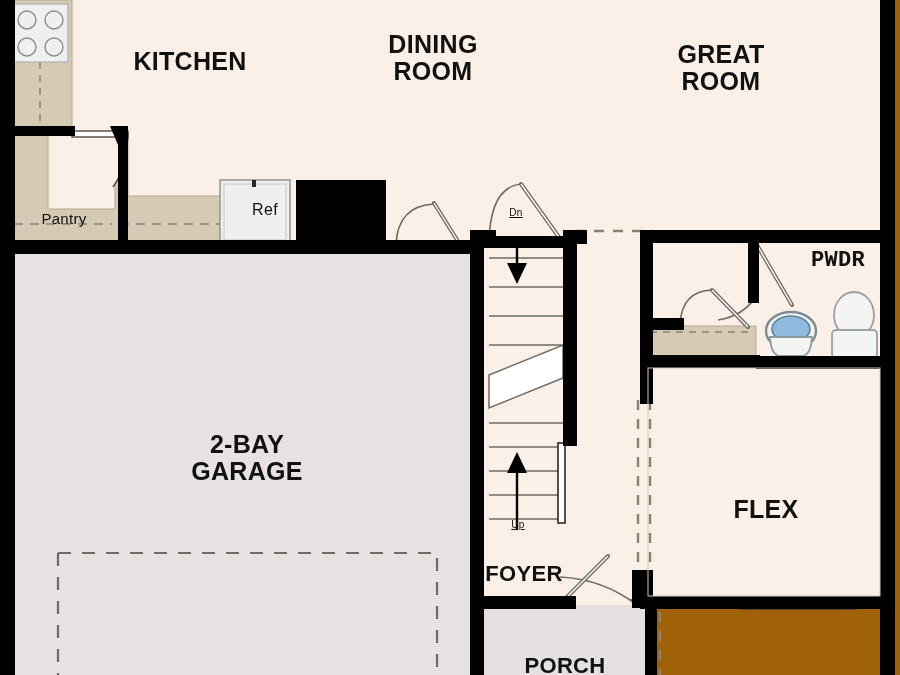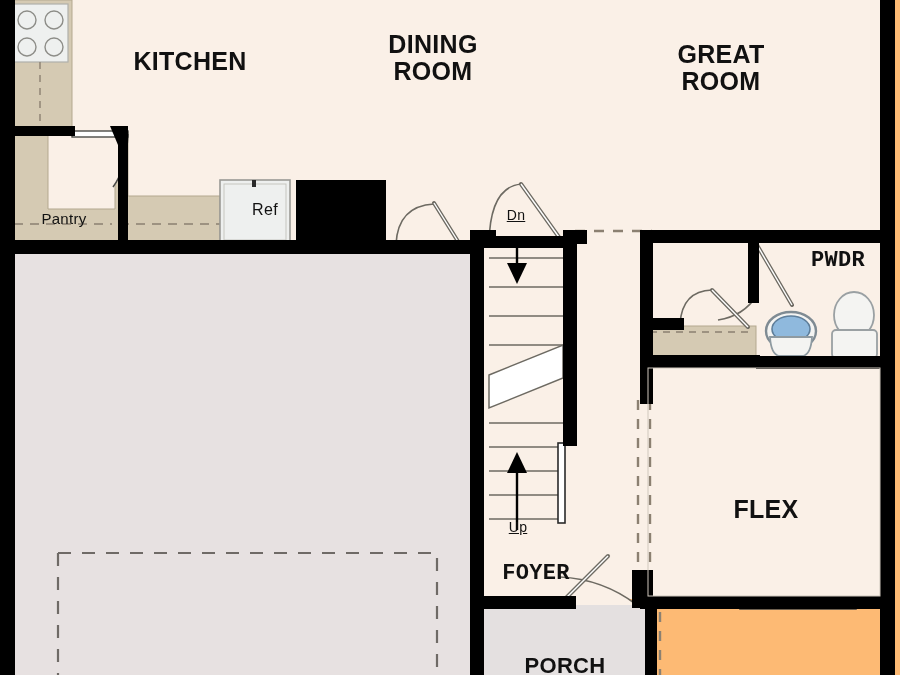--- a/index.html
+++ b/index.html
@@ -5,21 +5,21 @@
   html, body {
     margin: 0;
     padding: 0;
     background: #ffffff;
   }
   #plan-root {
     position: relative;
     width: 900px;
     height: 675px;
     overflow: hidden;
-    background: #fdba74;
+    background: #a16207;
     font-family: "Liberation Sans", sans-serif;
   }
   #plan-svg {
     position: absolute;
     left: 0;
     top: 0;
     width: 900px;
     height: 675px;
     display: block;
   }
@@ -31,21 +31,21 @@
     text-align: center;
     line-height: 1.08;
     letter-spacing: 0.3px;
     white-space: pre-line;
     pointer-events: none;
     user-select: none;
   }
   .lbl-major { font-size: 25px; }
   .lbl-mid   { font-size: 22px; }
   .lbl-small { font-size: 15px; font-weight: normal; }
-  .lbl-tiny  { font-size: 14px; font-weight: normal; text-decoration: underline; }
+  .lbl-tiny  { font-size: 10px; font-weight: normal; text-decoration: underline; }
   .lbl-ref   { font-size: 16px; font-weight: normal; }
 </style>
 </head>
 <body>
 
 <div id="plan-root">
 
   <svg id="plan-svg" viewBox="0 0 900 675">
 
     <g>
@@ -249,26 +249,28 @@
   </svg>
 
   <div class="room-label lbl-major" style="left:90px; top:48px; width:200px;">KITCHEN</div>
 
   <div class="room-label lbl-major" style="left:353px; top:31px; width:160px;">DINING
 ROOM</div>
 
   <div class="room-label lbl-major" style="left:641px; top:41px; width:160px;">GREAT
 ROOM</div>
 
+  <div class="room-label lbl-major" style="left:147px; top:431px; width:200px;">2-BAY
+GARAGE</div>
 
   <div class="room-label lbl-major" style="left:696px; top:471px; width:140px;margin-top:25px;">FLEX</div>
 
   <div class="room-label lbl-mid" style="left:788px; top:249px; width:100px;font-family:Liberation Mono, monospace;">PWDR</div>
 
-  <div class="room-label lbl-mid" style="left:486px; top:562px; width:100px;font-family:Liberation Mono, monospace;">FOYER</div>
+  <div class="room-label lbl-mid" style="left:474px; top:562px; width:100px;">FOYER</div>
 
   <div class="room-label lbl-mid" style="left:515px; top:654px; width:100px;">PORCH</div>
 
   <div class="room-label lbl-small" style="left:24px; top:211px; width:80px;">Pantry</div>
 
   <div class="room-label lbl-ref" style="left:226px; top:201px; width:78px;">Ref</div>
 
   <div class="room-label lbl-tiny" style="left:496px; top:208px; width:40px;">Dn</div>
 
   <div class="room-label lbl-tiny" style="left:498px; top:520px; width:40px;">Up</div>

